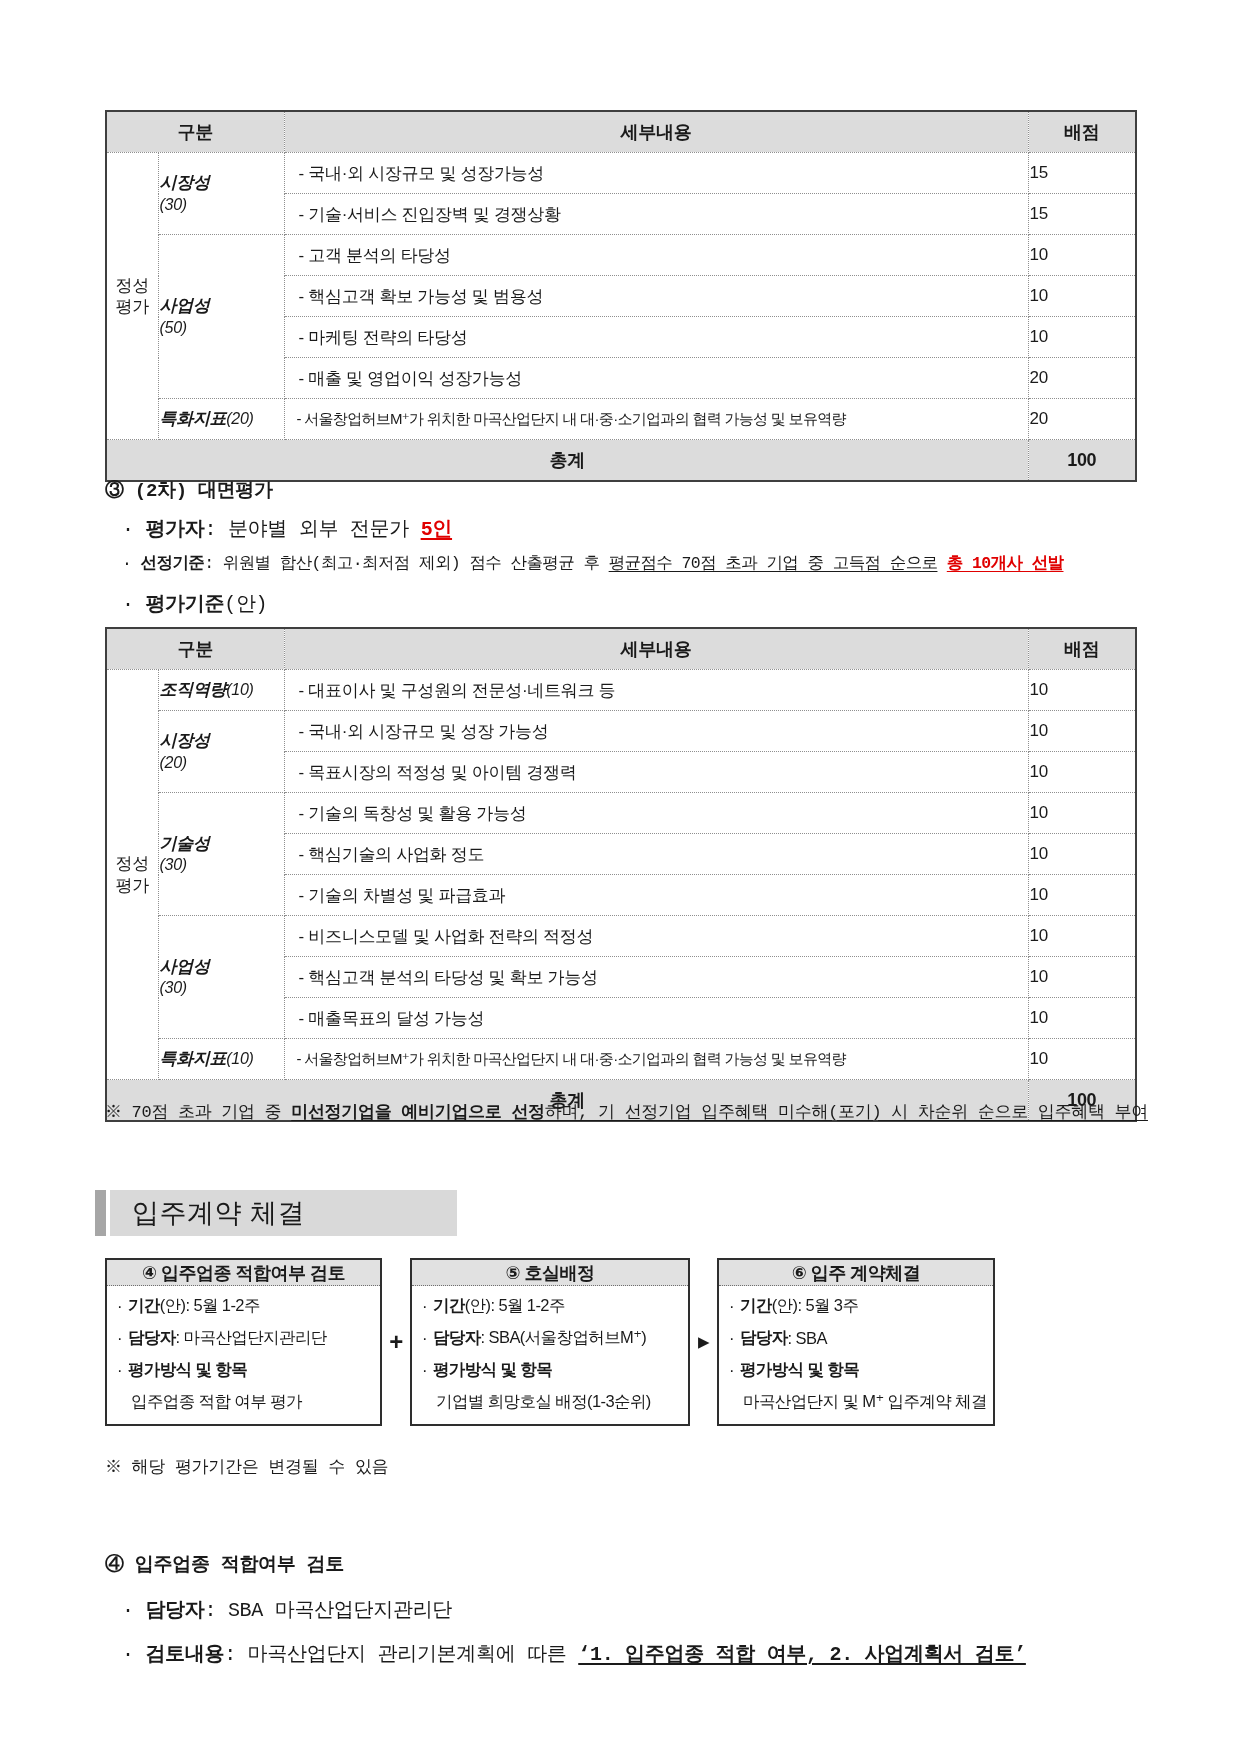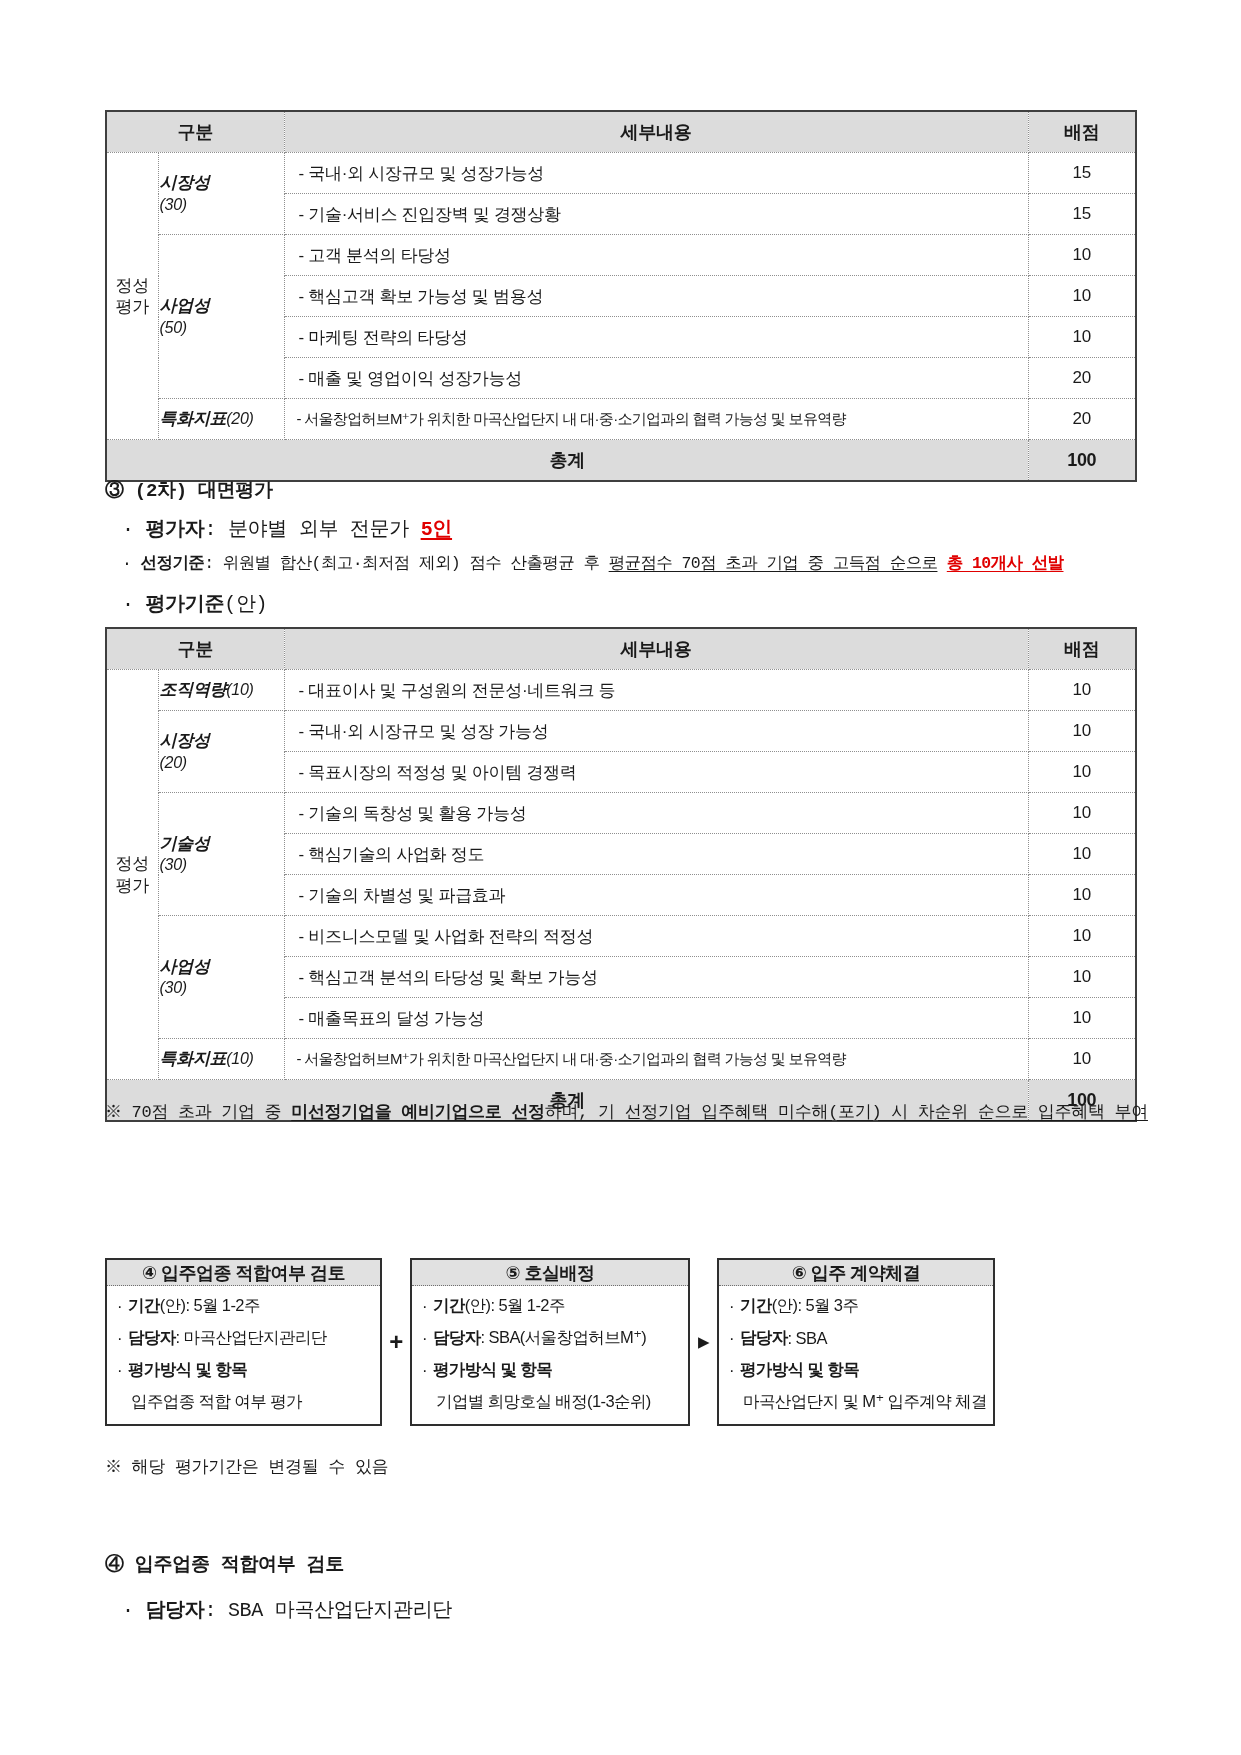--- a/index.html
+++ b/index.html
@@ -23,21 +23,21 @@
   }
   .score-table-wrap td{height:38px;font-size:17px;}
   td.group{
     text-align:center;font-size:17px;white-space:pre-line;line-height:1.25;
   }
   td.cat{text-align:left;line-height:1.25;font-style:italic;}
   td.cat .nm{font-weight:bold;font-size:17px;}
   td.cat .sub{font-weight:normal;font-size:16px;}
   td.det{text-align:left;padding-left:14px;}
   td.det.tight{font-size:15px;letter-spacing:-0.7px;padding-left:12px;}
-  td.score{text-align:center;}
+  td.score{text-align:left;}
   td.total{
     background:var(--table-header-bg,#dcdcdc);font-weight:bold;text-align:center;font-size:18px;
   }
   
   .abs{position:absolute;white-space:nowrap;font-family:Liberation Mono, monospace;}
   .h3{font-size:19px;font-weight:bold;}
   .bullet-line{font-size:20px;}
   .bullet-line.wide{font-size:16.5px;letter-spacing:-0.6px;}
   span.b{font-weight:bold;}
   span.r{color:var(--accent-red,#e00000);}
@@ -210,20 +210,24 @@
           <tr>
             <td colspan="3" class="total">총계</td>
             <td class="total">100</td>
           </tr>
         </tbody>
       </table>
     </div>
 
   <div class="abs note" style="left:105px;top:1100px;"><span class="">※ 70점 초과 기업 중 </span><span class="b u">미선정기업을 예비기업으로 선정</span><span class="u">하며, 기 선정기업 입주혜택 미수해(포기) 시 차순위 순으로 입주혜택 부여</span></div>
 
+  <div class="section-banner" style="left:95px;top:1190px;width:362px;height:46px;">
+    <div class="bar"></div>
+    <div class="bg">입주계약 체결</div>
+  </div>
 
   <div id="flow" class="flow" style="left:105px;top:1258px;width:890px;height:168px;">
       <div class="flow-box" style="width: 277px;">
         <div class="bt">④ 입주업종 적합여부 검토</div>
         <div class="bb">
           <div class="bl">
             <span class="dot">·</span>
             <span class="b">기간</span>
             <span>(안): 5월 1-2주</span>
           </div>
@@ -283,14 +287,15 @@
           </div>
           <div class="bl indent">마곡산업단지 및 M⁺ 입주계약 체결</div>
         </div>
       </div>
     </div>
 
   <div class="abs note" style="left:105px;top:1455px;"><span class="">※ 해당 평가기간은 변경될 수 있음</span></div>
 
   <div class="abs h3" style="left:105px;top:1551px;"><span class="b ">④ 입주업종 적합여부 검토</span></div>
   <div class="abs bullet-line" style="left:122px;top:1596px;"><span class="">· </span><span class="b ">담당자</span><span class="">: SBA 마곡산업단지관리단</span></div>
+  <div class="abs bullet-line" style="left:122px;top:1640px;"><span class="">· </span><span class="b ">검토내용</span><span class="">: 마곡산업단지 관리기본계획에 따른 </span><span class="b u">‘1. 입주업종 적합 여부, 2. 사업계획서 검토’</span></div>
 
 </div>
 
 </body></html>

